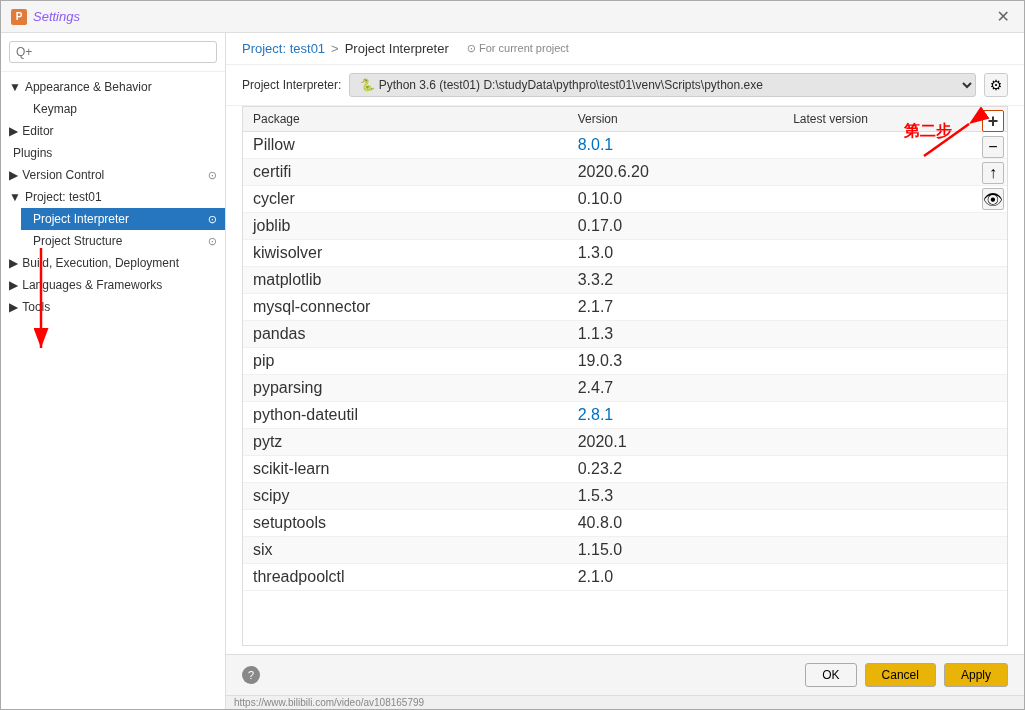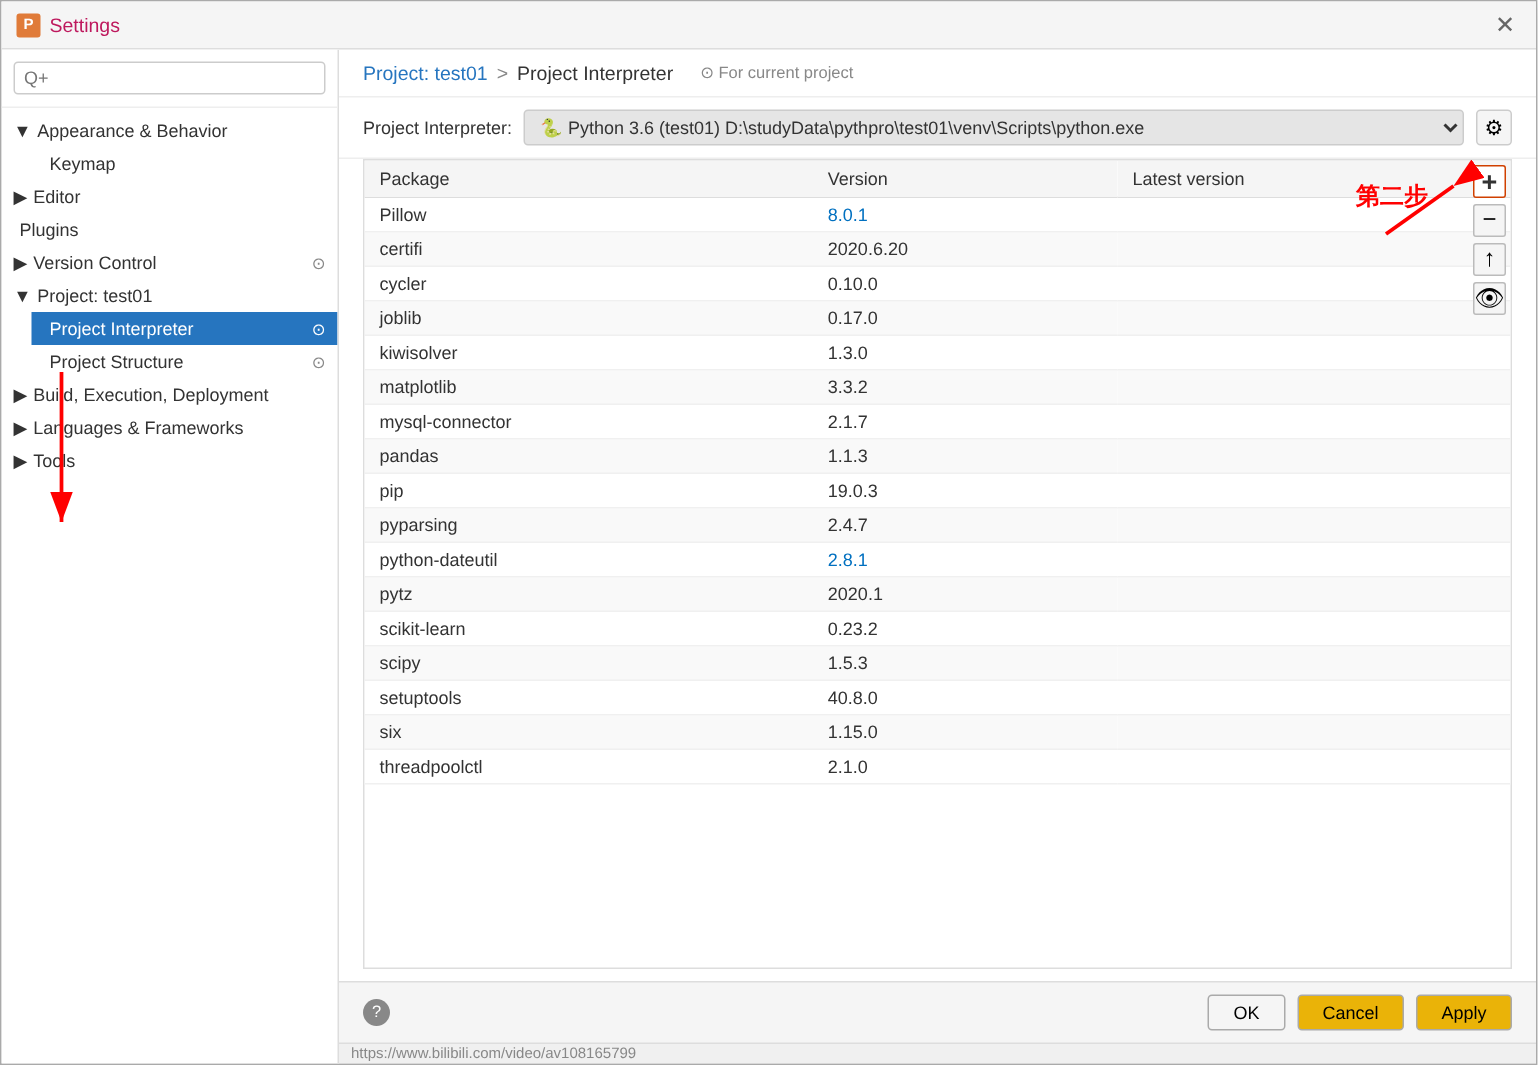--- a/index.html
+++ b/index.html
@@ -42,21 +42,22 @@
       border-radius: 2px;
       display: flex;
       align-items: center;
       justify-content: center;
       color: white;
       font-size: 10px;
       font-weight: bold;
     }
     .title-text {
       font-size: 13px;
-      color: #be185d;
+      color: #8b5cf6;
+      font-style: italic;
     }
     .close-btn {
       cursor: pointer;
       font-size: 16px;
       color: #666;
       background: none;
       border: none;
       padding: 0 4px;
     }
 
@@ -205,21 +206,21 @@
       font-weight: normal;
       color: #333;
       font-size: 12px;
       position: sticky;
       top: 0;
     }
     tbody tr:nth-child(odd) { background: #fff; }
     tbody tr:nth-child(even) { background: #f9f9f9; }
     tbody td {
       padding: 4px 10px;
-      font-size: 12px;
+      font-size: 16px;
       color: #333;
       border-bottom: 1px solid #f0f0f0;
     }
     td.version-highlight {
       color: #0070c0;
       font-weight: 500;
     }
     td.latest-highlight {
       color: #0070c0;
     }

